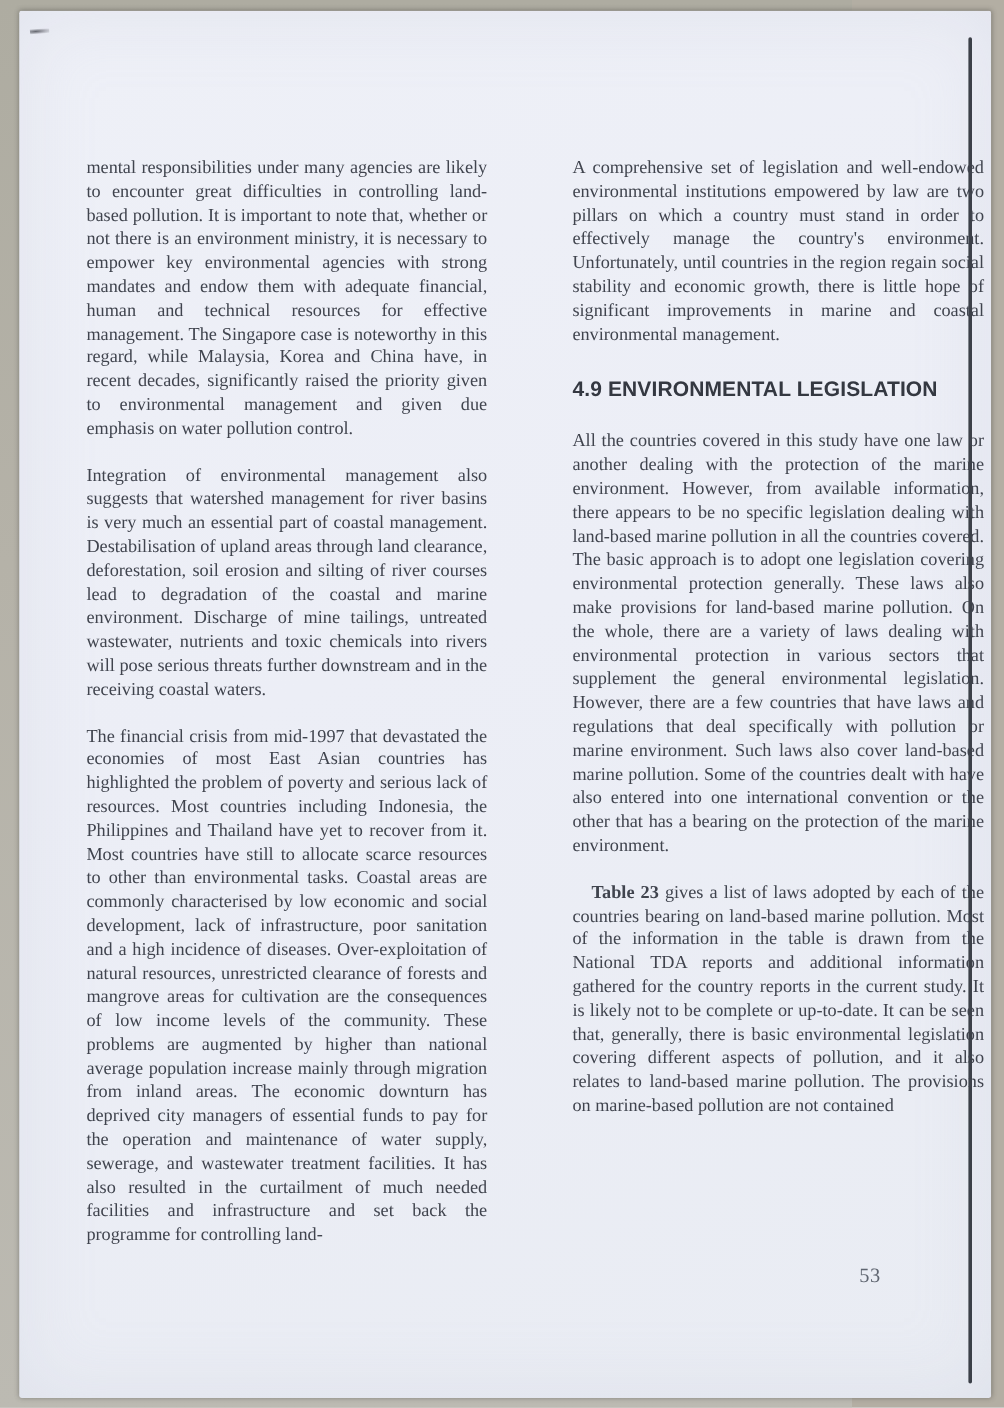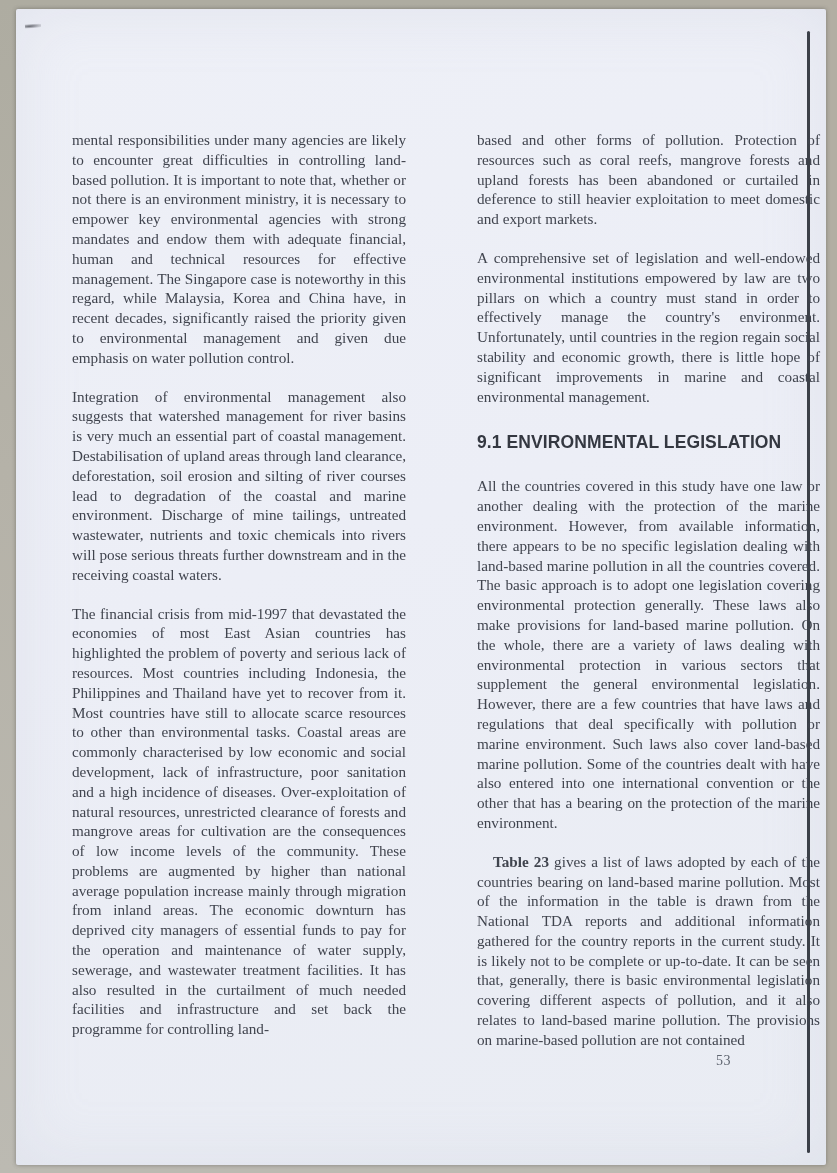--- a/index.html
+++ b/index.html
@@ -88,21 +88,21 @@
     text-align: left;
   }
   .bold-lead {
     font-weight: bold;
     margin-left: 16px;
   }
   .page-number {
     position: absolute;
     left: 700px;
     top: 1044px;
-    font-size: 14px;
+    font-size: 17px;
     color: #5f6570;
     letter-spacing: 0.5px;
   }
 </style>
 </head>
 <body>
 
 <div class="scan-frame">
   <div class="document-page">
 
@@ -111,23 +111,22 @@
 
     <div class="columns">
 
       <div class="col col-left">
         <p>mental responsibilities under many agencies are likely to encounter great difficulties in controlling land-based pollution. It is important to note that, whether or not there is an environment ministry, it is necessary to empower key environmental agencies with strong mandates and endow them with adequate financial, human and technical resources for effective management. The Singapore case is noteworthy in this regard, while Malaysia, Korea and China have, in recent decades, significantly raised the priority given to environmental management and given due emphasis on water pollution control.</p>
         <p>Integration of environmental management also suggests that watershed management for river basins is very much an essential part of coastal management. Destabilisation of upland areas through land clearance, deforestation, soil erosion and silting of river courses lead to degradation of the coastal and marine environment. Discharge of mine tailings, untreated wastewater, nutrients and toxic chemicals into rivers will pose serious threats further downstream and in the receiving coastal waters.</p>
         <p>The financial crisis from mid-1997 that devastated the economies of most East Asian countries has highlighted the problem of poverty and serious lack of resources. Most countries including Indonesia, the Philippines and Thailand have yet to recover from it. Most countries have still to allocate scarce resources to other than environmental tasks. Coastal areas are commonly characterised by low economic and social development, lack of infrastructure, poor sanitation and a high incidence of diseases. Over-exploitation of natural resources, unrestricted clearance of forests and mangrove areas for cultivation are the consequences of low income levels of the community. These problems are augmented by higher than national average population increase mainly through migration from inland areas. The economic downturn has deprived city managers of essential funds to pay for the operation and maintenance of water supply, sewerage, and wastewater treatment facilities. It has also resulted in the curtailment of much needed facilities and infrastructure and set back the programme for controlling land-</p>
       </div>
 
       <div class="col col-right">
-        <p>based and other forms of pollution. Protection of resources such as coral reefs, mangrove forests and upland forests has been abandoned or curtailed in deference to still heavier exploitation to meet domestic and export markets.</p>
         <p>A comprehensive set of legislation and well-endowed environmental institutions empowered by law are two pillars on which a country must stand in order to effectively manage the country's environment. Unfortunately, until countries in the region regain social stability and economic growth, there is little hope of significant improvements in marine and coastal environmental management.</p>
-        <h2 class="section-heading">9.1 ENVIRONMENTAL LEGISLATION</h2>
+        <h2 class="section-heading">4.9 ENVIRONMENTAL LEGISLATION</h2>
         <p>All the countries covered in this study have one law or another dealing with the protection of the marine environment. However, from available information, there appears to be no specific legislation dealing with land-based marine pollution in all the countries covered. The basic approach is to adopt one legislation covering environmental protection generally. These laws also make provisions for land-based marine pollution. On the whole, there are a variety of laws dealing with environmental protection in various sectors that supplement the general environmental legislation. However, there are a few countries that have laws and regulations that deal specifically with pollution or marine environment. Such laws also cover land-based marine pollution. Some of the countries dealt with have also entered into one international convention or the other that has a bearing on the protection of the marine environment.</p>
         <p><span class="bold-lead">Table 23</span><span> gives a list of laws adopted by each of the countries bearing on land-based marine pollution. Most of the information in the table is drawn from the National TDA reports and additional information gathered for the country reports in the current study. It is likely not to be complete or up-to-date. It can be seen that, generally, there is basic environmental legislation covering different aspects of pollution, and it also relates to land-based marine pollution. The provisions on marine-based pollution are not contained</span></p>
       </div>
 
     </div>
 
     <div class="page-number">53</div>
 
   </div>
 </div>

